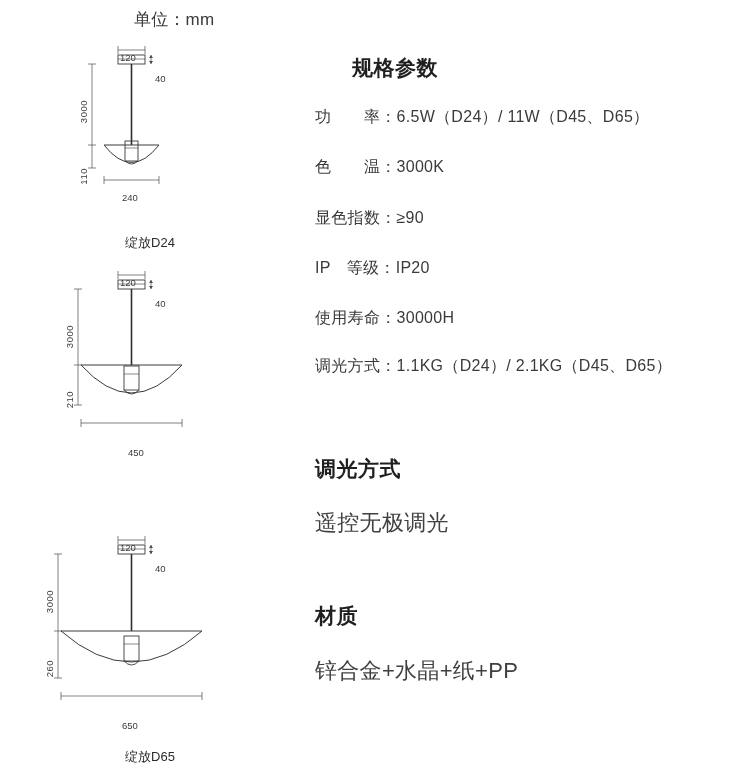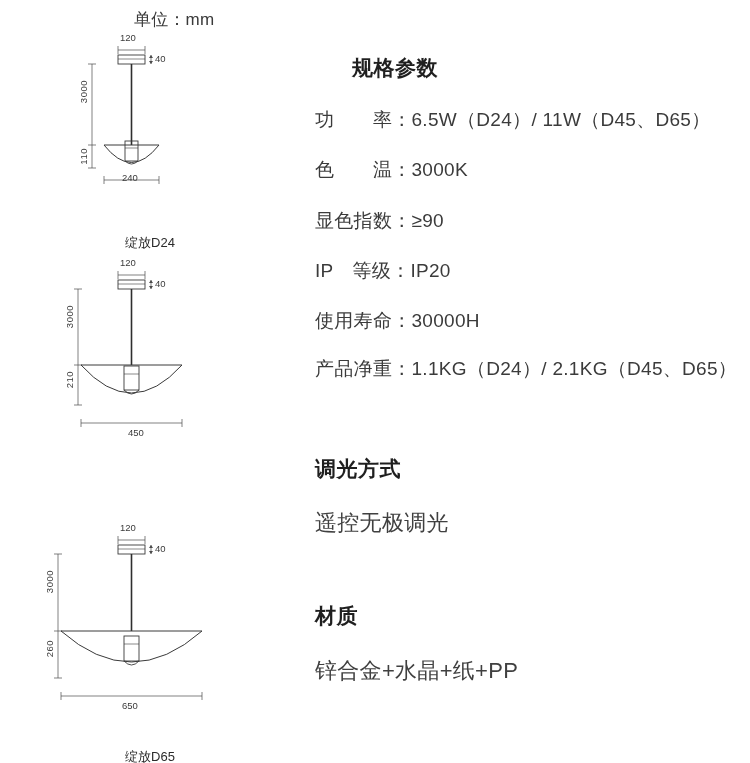--- a/index.html
+++ b/index.html
@@ -47,20 +47,21 @@
     text-align: center;
     font-size: 13px;
     color: #2b2b2b;
     margin-top: 24px;
   }
   .dim {
     position: absolute;
     font-size: 9.5px;
     color: #3a3a3a;
     white-space: nowrap;
+    margin-top: 20px;
   }
   .dim.vert {
     writing-mode: vertical-rl;
     transform: rotate(180deg);
     letter-spacing: 0.5px;
   }
   svg { display: block; }
 
   
   .specs {
@@ -70,21 +71,21 @@
     width: 430px;
   }
   h2.section-title {
     font-size: 21px;
     font-weight: bold;
     color: #1f1f1f;
     margin: 0;
     letter-spacing: 0.5px;
   }
   .spec-line {
-    font-size: 19px;
+    font-size: 16px;
     color: #3b3b3b;
     letter-spacing: 0.3px;
     white-space: nowrap;
   }
   .spec-line .k {
     display: inline-block;
   }
   .body-line {
     font-size: 22px;
     color: #404040;
@@ -236,21 +237,21 @@
 
     <div class="spec-line abs" style="top:258px; left:0;">
       <span class="k">IP　等级：</span><span>IP20</span>
     </div>
 
     <div class="spec-line abs" style="top:308px; left:0;">
       <span class="k">使用寿命：</span><span>30000H</span>
     </div>
 
     <div class="spec-line abs" style="top:356px; left:0;">
-      <span class="k">产品净重：</span><span>1.1KG（D24）/ 2.1KG（D45、D65）</span>
+      <span class="k">调光方式：</span><span>1.1KG（D24）/ 2.1KG（D45、D65）</span>
     </div>
 
     <h2 class="section-title abs" style="top:455px; left:0;">调光方式</h2>
     <div class="body-line abs" style="top:508px; left:0;">遥控无极调光</div>
 
     <h2 class="section-title abs" style="top:602px; left:0;">材质</h2>
     <div class="body-line abs" style="top:656px; left:0;">锌合金+水晶+纸+PP</div>
 
   </div>
 

